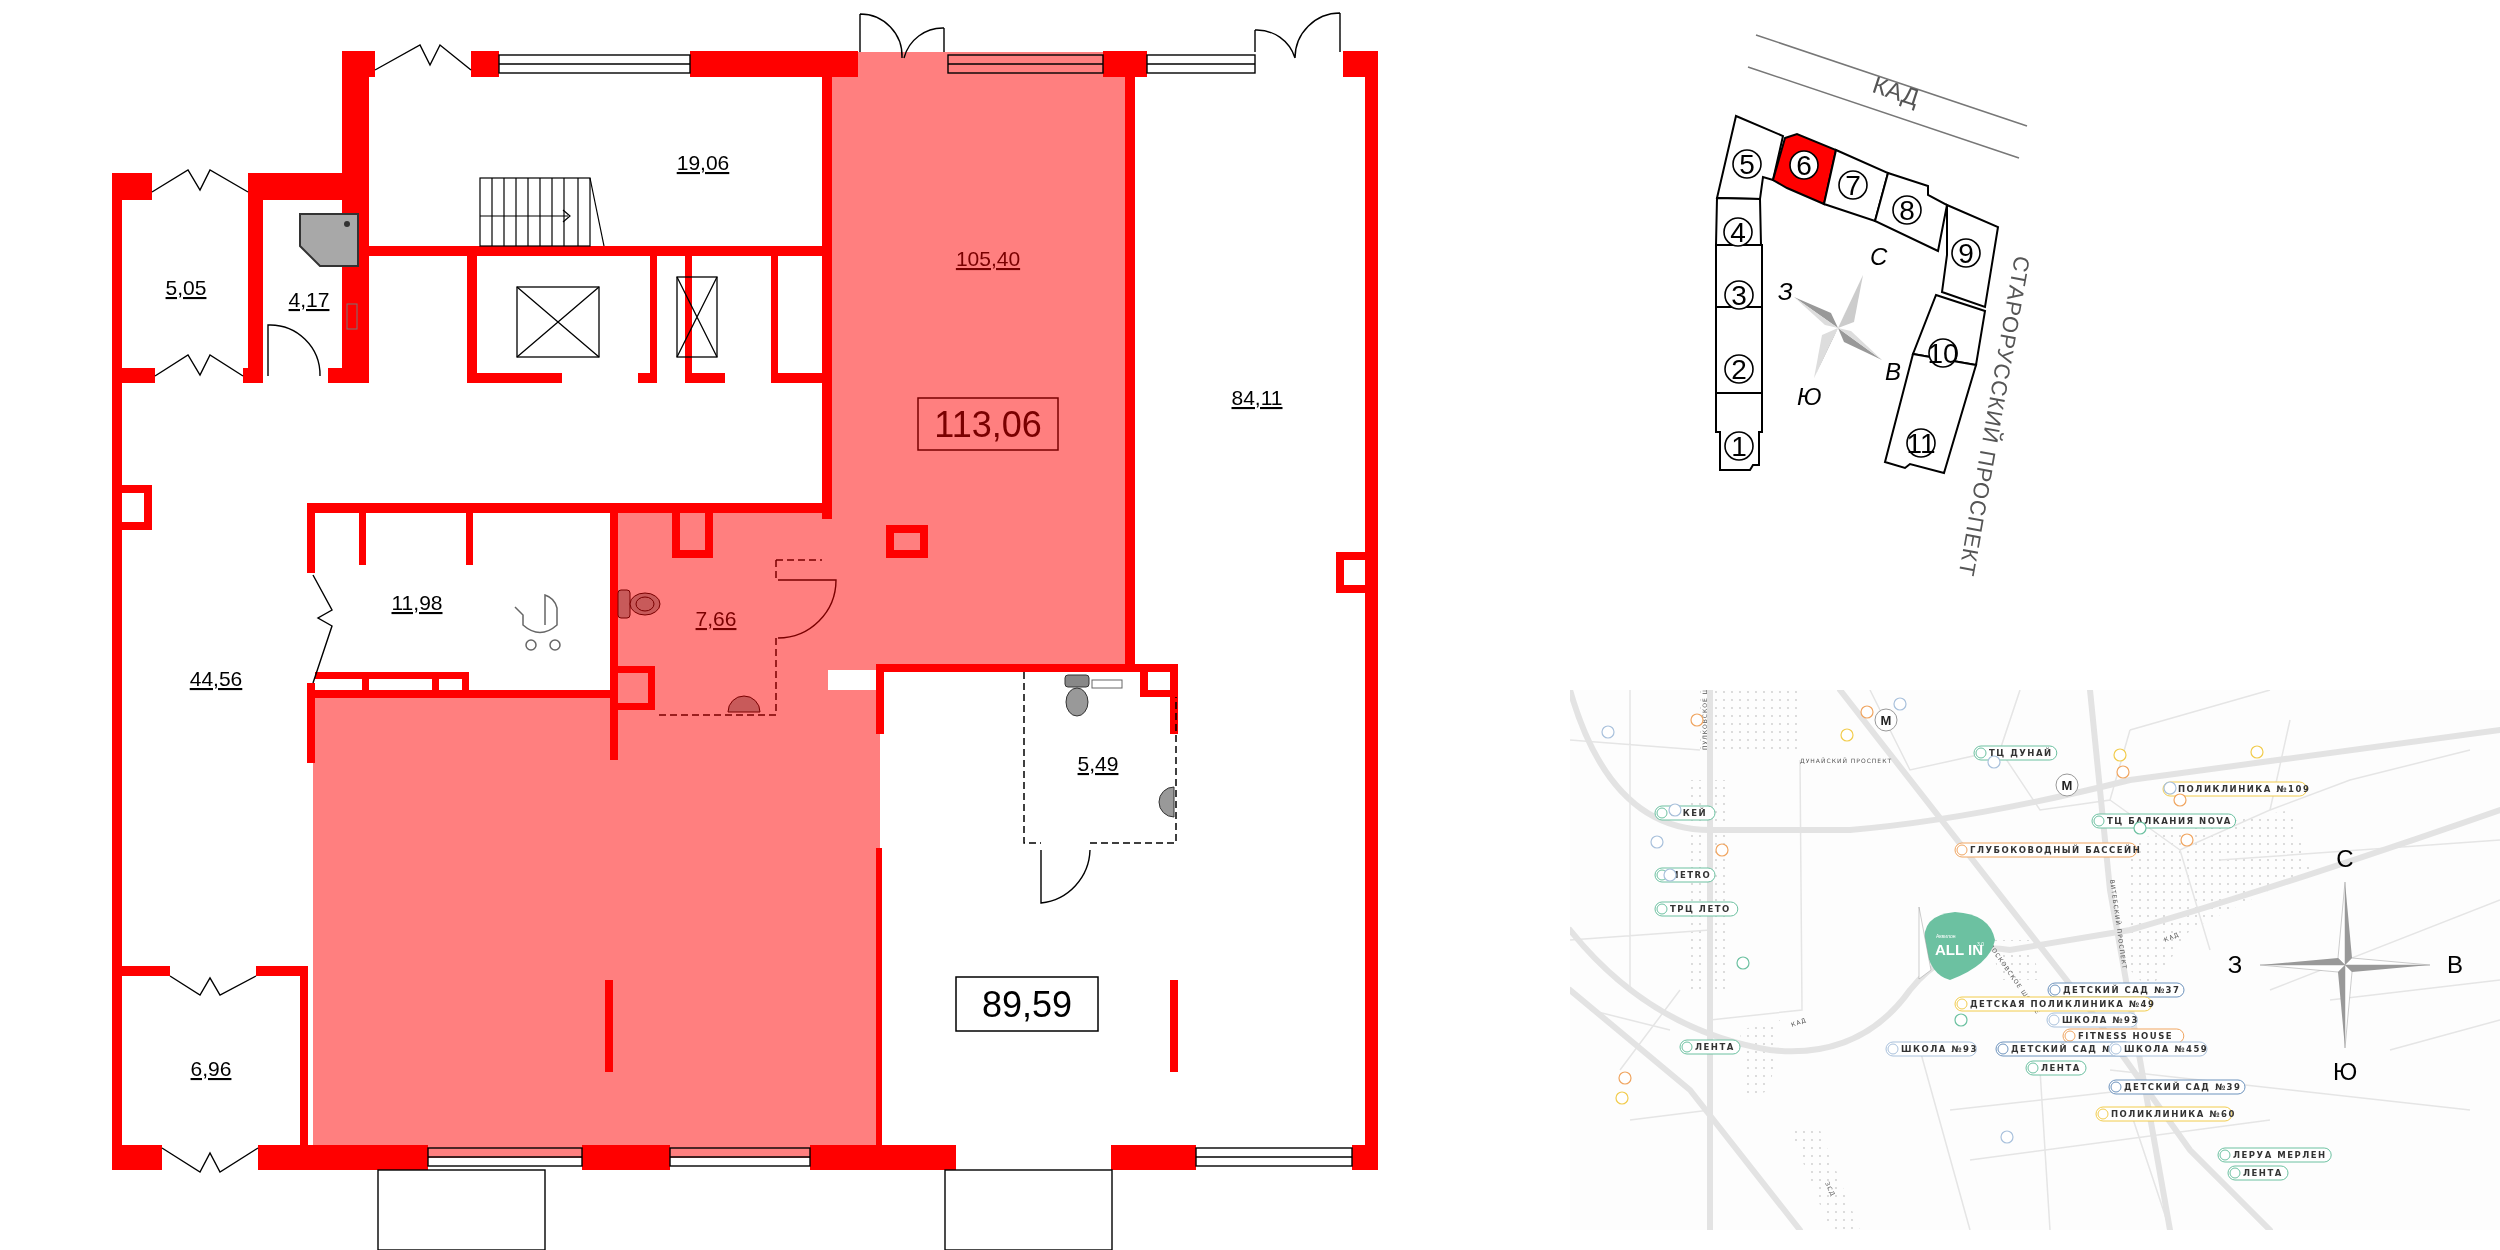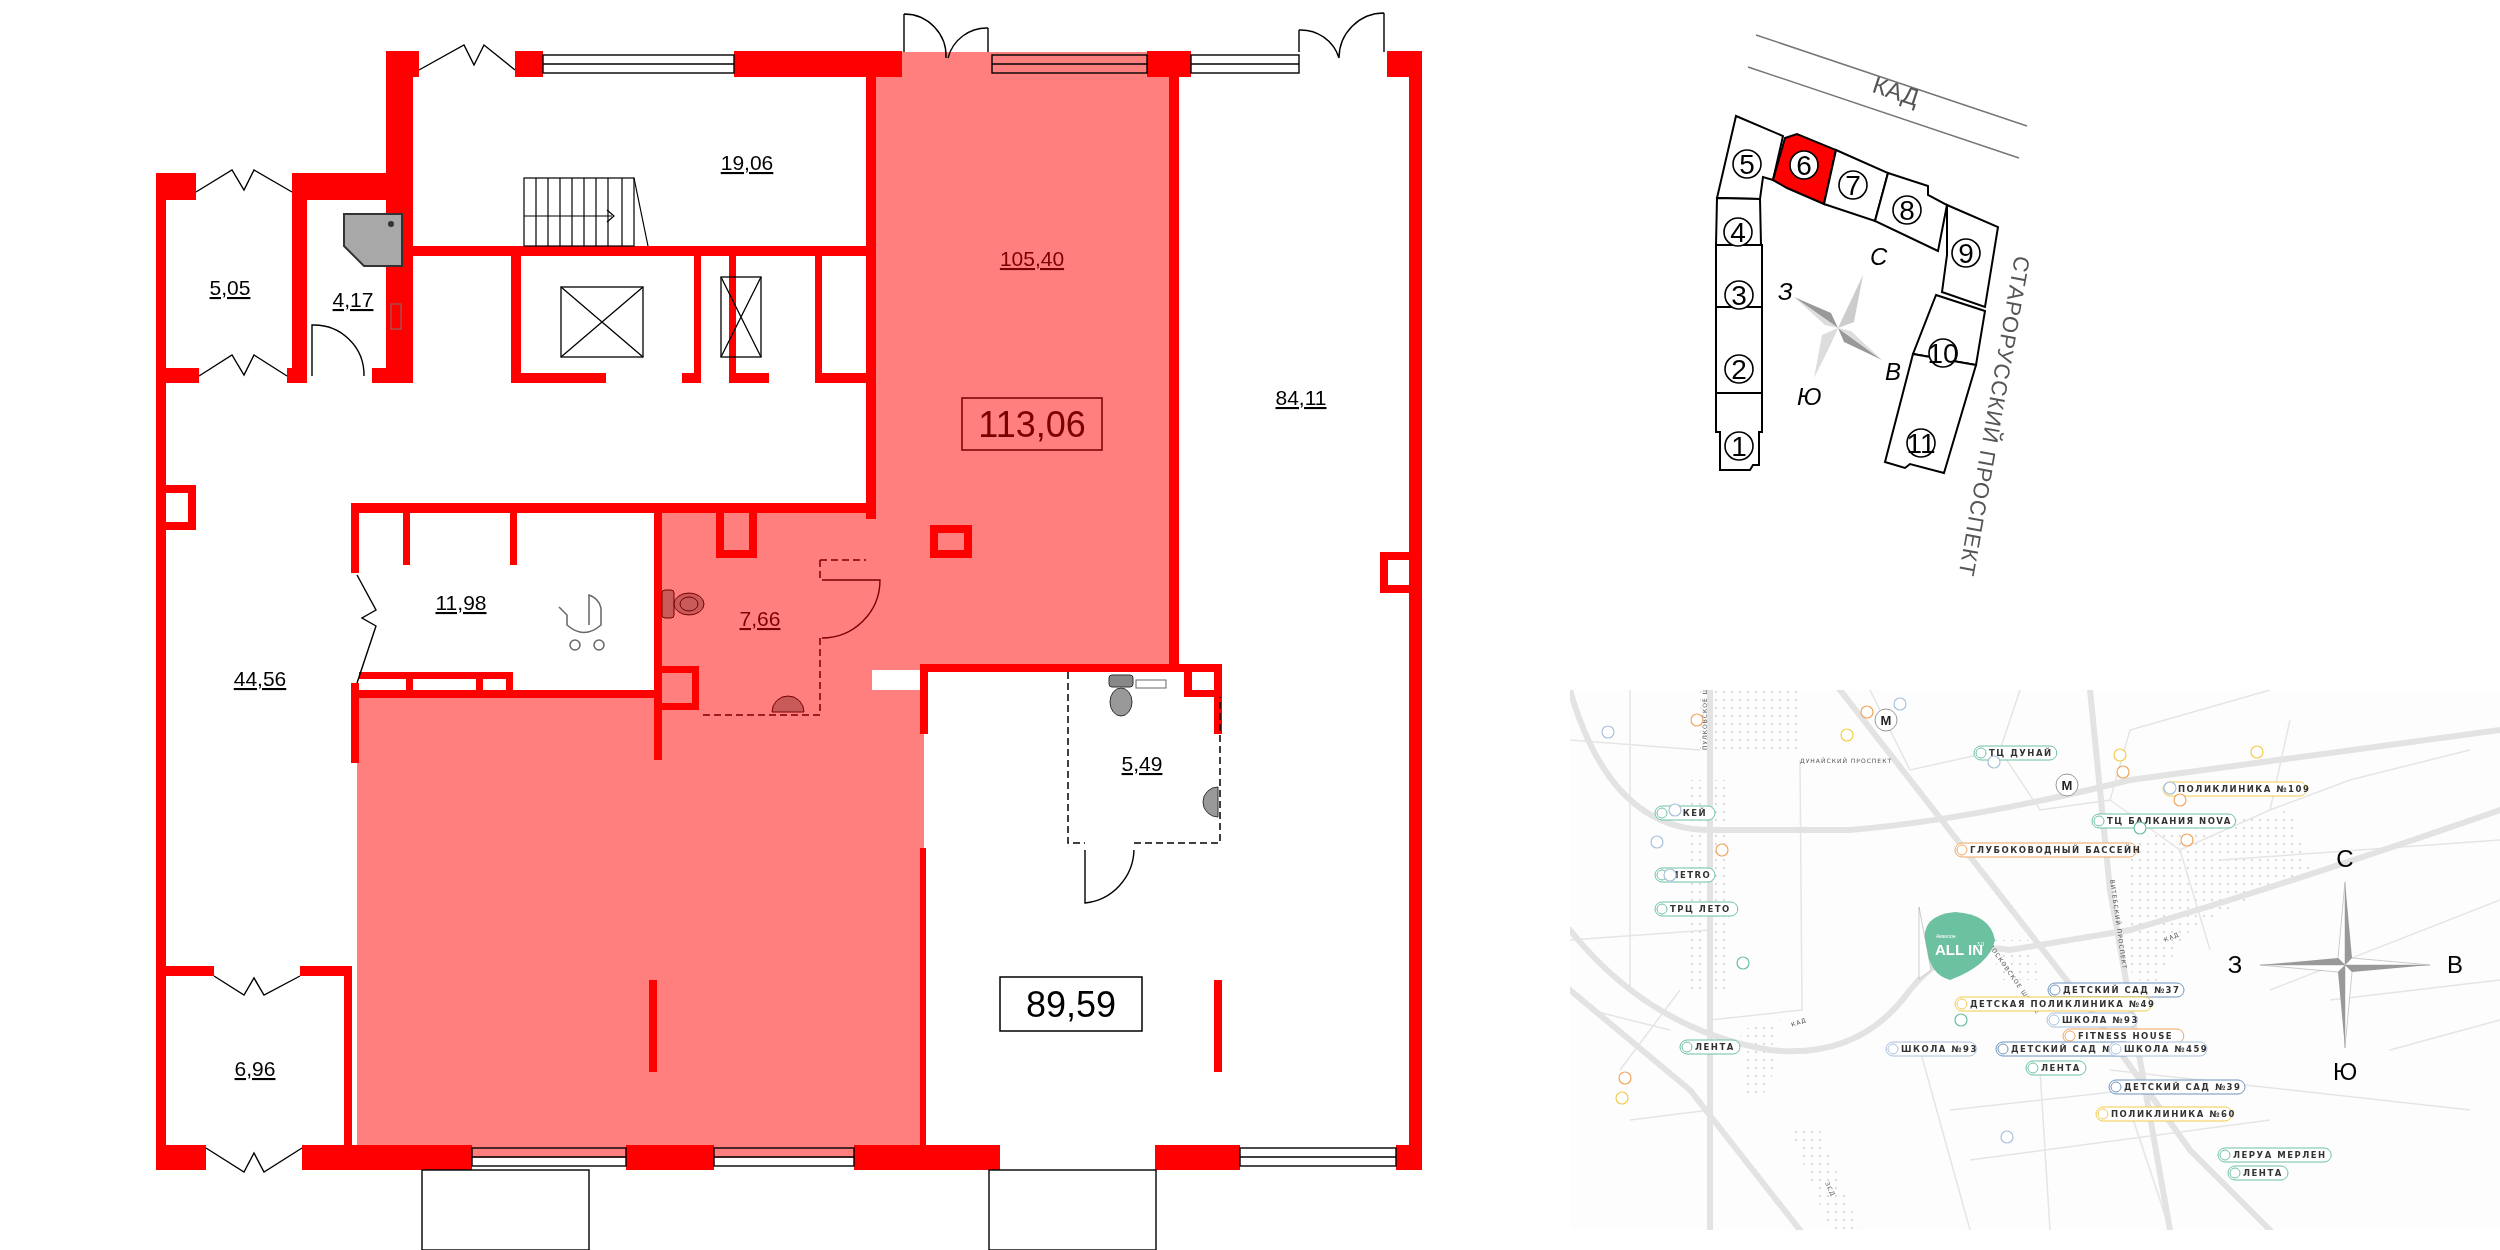--- a/index.html
+++ b/index.html
@@ -1,18 +1,18 @@
 <!DOCTYPE html>
 <html><head>
 <meta charset="utf-8">
 <style>
   html, body { margin: 0; padding: 0; background: #ffffff; }
   body { width: 2500px; height: 1250px; position: relative; overflow: hidden; font-family: "Liberation Sans", sans-serif; }
   .panel { position: absolute; }
-  #floorplan { left: 0; top: 0; width: 1500px; height: 1250px; margin-left: 44px; }
+  #floorplan { left: 0; top: 0; width: 1500px; height: 1250px; }
   #keyplan { left: 1560px; top: 20px; width: 800px; height: 650px; }
   #map { left: 1570px; top: 690px; width: 930px; height: 540px; overflow: hidden; }
   svg text { font-family: "Liberation Sans", sans-serif; }
   .room-label { font-size: 21px; fill: #000; text-decoration: underline; }
   .room-label-hl { font-size: 21px; fill: #7a0000; text-decoration: underline; }
   .area-big { font-size: 36px; }
   .map-label { font-family: "DejaVu Sans", sans-serif; font-size: 8.5px; letter-spacing: 1.5px; fill: #333; font-weight: bold; }
   .road-label { font-family: "DejaVu Sans", sans-serif; font-size: 6px; letter-spacing: 1px; fill: #555; }
   .compass-lbl { font-size: 24px; fill: #000; }
   .sec-num { font-size: 28px; fill: #000; text-anchor: middle; dominant-baseline: central; }

